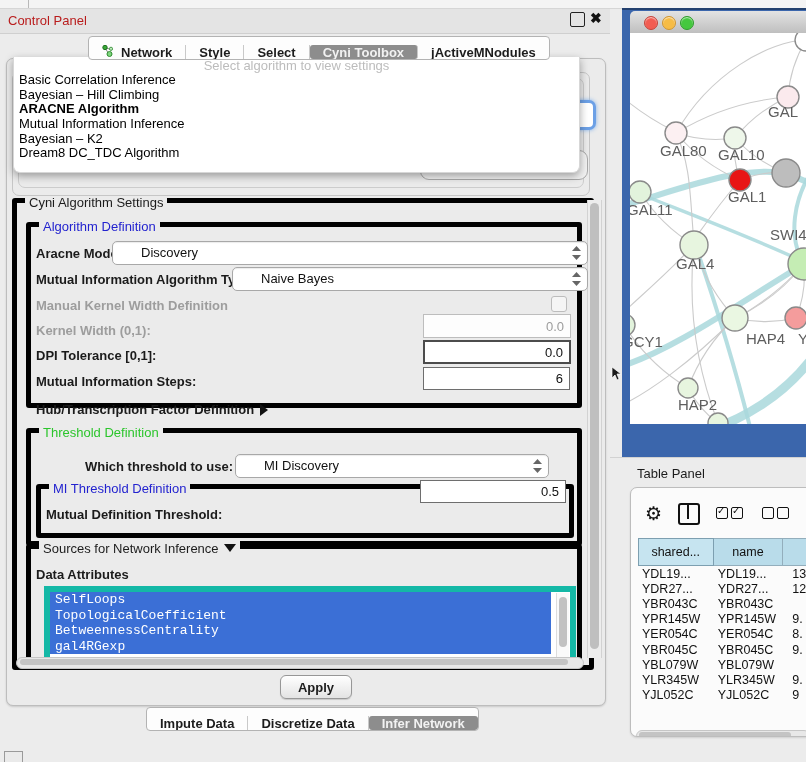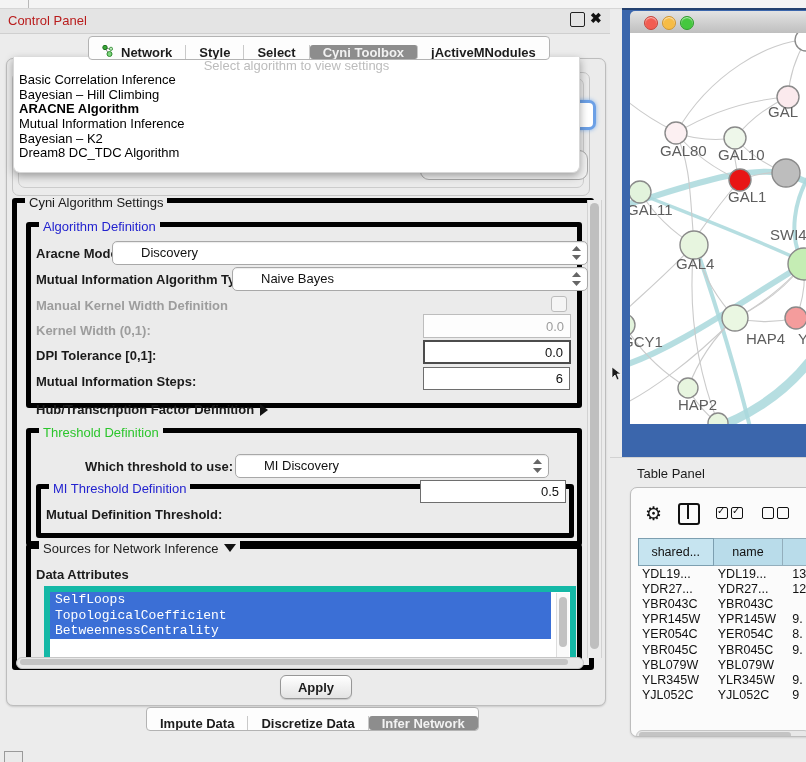--- a/index.html
+++ b/index.html
@@ -251,20 +251,21 @@
 
 <div class="group" style="left:26px;top:544px;width:546px;height:112px;">
   <span class="group-title t-black"><span>Sources for Network Inference</span><span class="arrow-down"></span></span>
 </div>
 <div class="lbl" style="left:36px;top:567px;">Data Attributes</div>
 <div class="abs attr-list">
   <div id="attr-items">
       <div class="attr-item">SelfLoops</div>
       <div class="attr-item">TopologicalCoefficient</div>
       <div class="attr-item">BetweennessCentrality</div>
+      <div class="attr-item">gal4RGexp</div>
     </div>
   <div class="attr-scroll">
       <div class="attr-thumb"></div>
     </div>
 </div>
 <div class="hscroll" style="left:16px;top:657px;width:566px;height:10px;">
   <div class="hthumb" style="left:3px;top:1px;width:548px;height:6px;"></div>
 </div>
 
 <div class="abs apply-btn">Apply</div>

